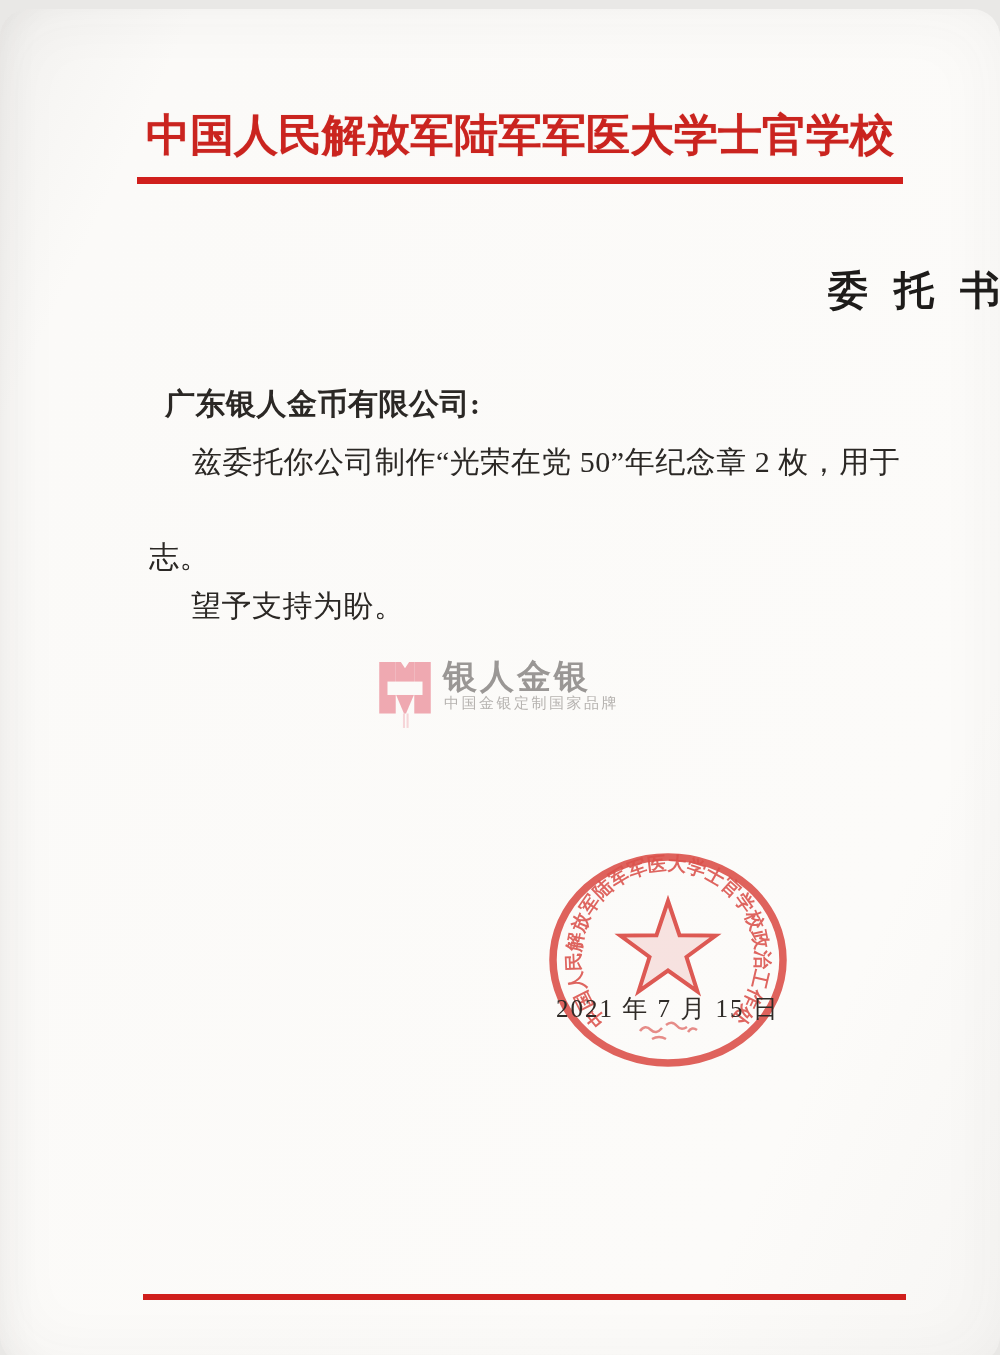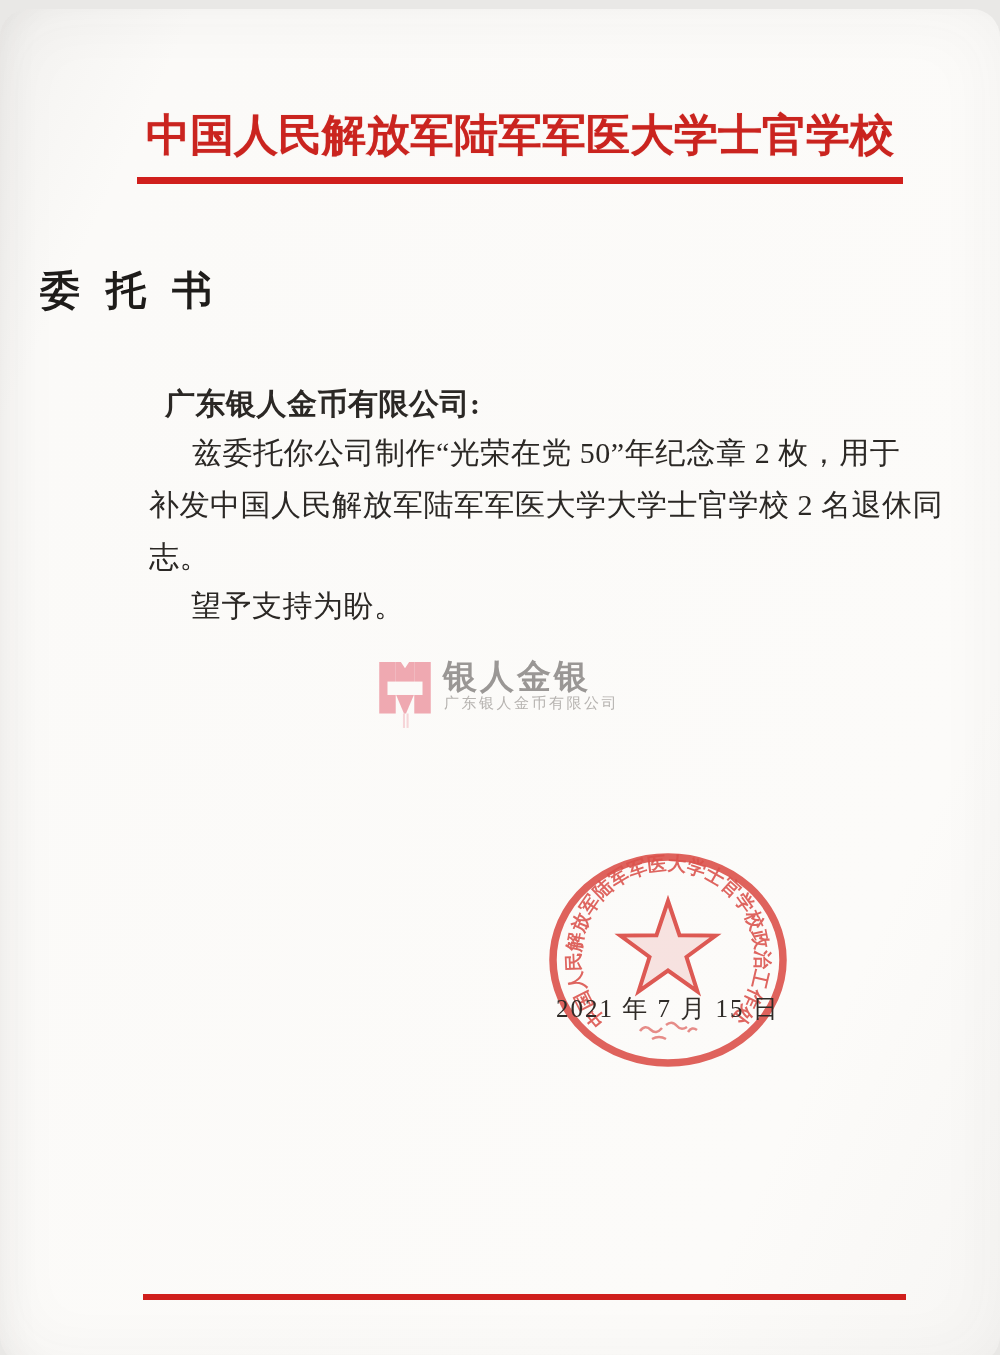--- a/index.html
+++ b/index.html
@@ -27,30 +27,30 @@
     letter-spacing: 0px;
     color: #ca241f;
     text-shadow: 0 0 1px rgba(202,36,31,0.4);
   }
   .rule { position: absolute; background: #d01f1c; }
   .rule-top    { left: 137px; top: 168px; width: 766px; height: 7px; }
   .rule-bottom { left: 143px; top: 1285px; width: 763px; height: 6px; }
 
   .doc-title {
     left: 40px; right: 0; top: 262px;
-    text-align: left;
+    text-align: right;
     font-weight: bold;
     font-size: 40px;
     word-spacing: 16px;
     color: #1e1c1a;
   }
 
   .body-line { font-size: 30px; color: #2b2825; letter-spacing: 0.5px; }
   .salutation { left: 165px; top: 380px; font-weight: 600; }
-  .b-l1 { left: 192px; top: 429px; }
+  .b-l1 { left: 192px; top: 438px; }
   .b-l2 { left: 149px; top: 481px; }
   .b-l3 { left: 149px; top: 533px; }
   .closing { left: 191px; top: 582px; }
 
   .watermark { position: absolute; left: 377px; top: 648px; width: 330px; height: 75px; }
   .wm-logo { position: absolute; left: 0; top: 5px; }
   .wm-brand {
     position: absolute; left: 66px; top: 2px;
     font-family: "Liberation Sans", "DejaVu Sans", sans-serif;
     font-weight: bold; font-size: 34px; letter-spacing: 3px;
@@ -86,38 +86,37 @@
 
 <div class="paper">
 
   <div class="abs letterhead">中国人民解放军陆军军医大学士官学校</div>
   <div class="rule rule-top"></div>
 
   <div class="abs doc-title">委 托 书</div>
 
   <div class="abs body-line salutation">广东银人金币有限公司:</div>
   <div class="abs body-line b-l1">兹委托你公司制作“光荣在党 50”年纪念章 2 枚，用于</div>
-  <div class="abs body-line b-l2">补发中国人民解放军陆军军医大学大学士官学校 2 名退休同</div>
   <div class="abs body-line b-l3">志。</div>
   <div class="abs body-line closing">望予支持为盼。</div>
 
   <div class="watermark">
     <svg class="wm-logo" width="56" height="68" viewBox="0 0 54 66">
       <g fill="#efa9b1">
         <rect x="2" y="0" width="16" height="50"></rect>
         <rect x="36" y="0" width="16" height="50"></rect>
         <polygon points="18,0 23,0 27,6 31,0 36,0 36,20 18,20"></polygon>
         <polygon points="18,31 36,31 28,50 26,50"></polygon>
         <rect x="25" y="50" width="2" height="14" opacity="0.45"></rect>
         <rect x="28.5" y="50" width="2" height="14" opacity="0.45"></rect>
       </g>
       <rect x="10" y="19" width="34" height="13" fill="#fbfaf8"></rect>
     </svg>
     <div class="wm-brand">银人金银</div>
-    <div class="wm-slogan">广东银人金币有限公司</div>
+    <div class="wm-slogan">中国金银定制国家品牌</div>
   </div>
 
   <svg class="stamp" viewBox="0 0 256 240">
     <defs>
       <path id="ringPath" d="M 65.8,181.2 A 88,88 0 1 1 190.2,181.2" fill="none"></path>
     </defs>
     <ellipse cx="128" cy="121" rx="115" ry="103" fill="none" stroke="#d8423c" stroke-width="7.5" opacity="0.9"></ellipse>
     <text class="seal-ring-text" opacity="0.88">
       <textPath href="#ringPath" startOffset="0" textLength="412" lengthAdjust="spacingAndGlyphs">中国人民解放军陆军军医大学士官学校政治工作处</textPath>
     </text>

